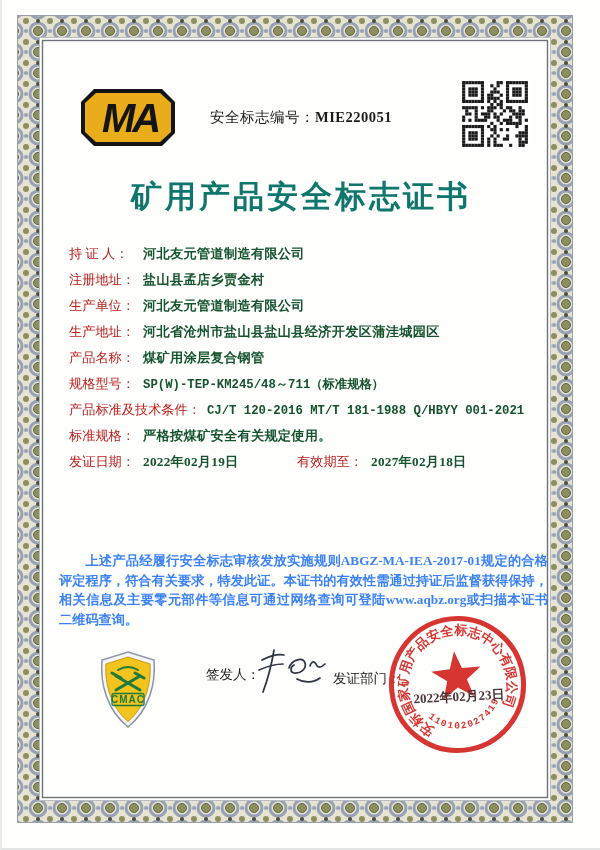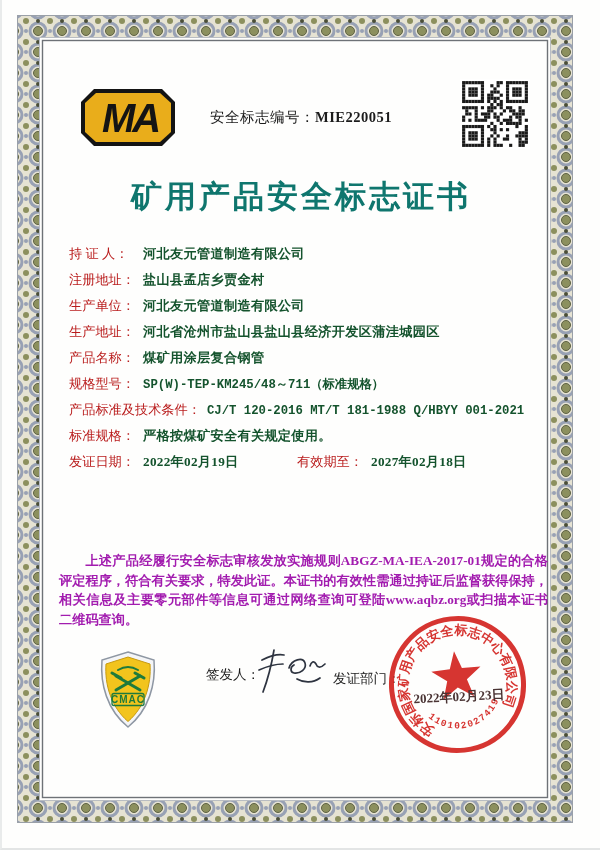--- a/index.html
+++ b/index.html
@@ -25,21 +25,21 @@
   .frow{display:flex;align-items:baseline;height:26px;line-height:26px;}
   .flabel{min-width:68px;margin-right:6px;white-space:pre;color:#b91c1c;}
   .fvalue{font-weight:700;color:#14532d;letter-spacing:.3px;}
   .fvalue.code{font-family:"Liberation Mono","DejaVu Sans Mono",monospace;font-size:12.3px;letter-spacing:0;}
   .drow{display:flex;align-items:flex-start;height:26px;line-height:26px;}
   .dvalue{font-weight:700;width:118px;}
   .dspacer{width:36px;}
   .remark-row{margin-top:6px;}
   
   .statement{left:57px;top:551px;width:489px;font-size:13.2px;line-height:19.6px;font-weight:600;
-    text-align:justify;text-indent:2em;word-break:break-all;color:#a21caf;}
+    text-align:justify;text-indent:2em;word-break:break-all;color:#3b82f6;}
   
   .signer-label{left:204px;top:666px;font-size:13.5px;font-family:Liberation Mono, monospace;}
   .dept-label{left:331px;top:670px;font-size:13.5px;}
   .stamp-wrap{left:378px;top:607px;width:155px;height:155px;transform:rotate(-6deg);}
 </style>
 </head>
 <body>
 
 <div class="page">
 

